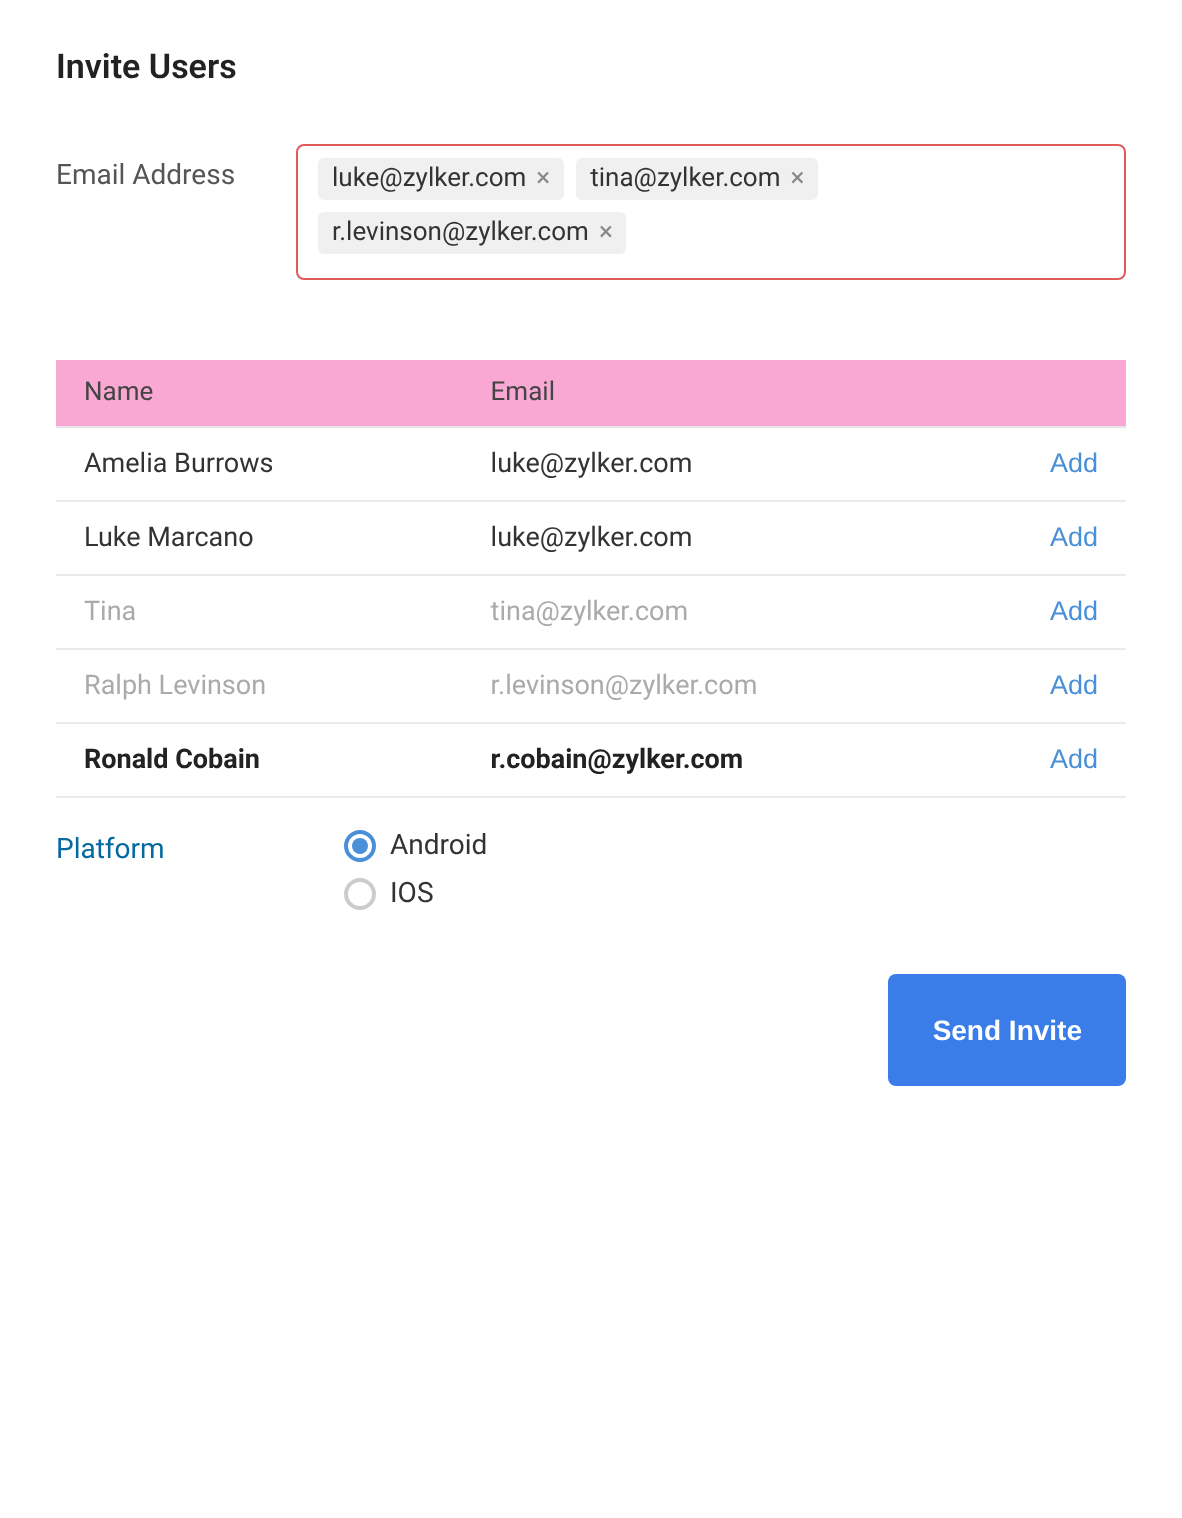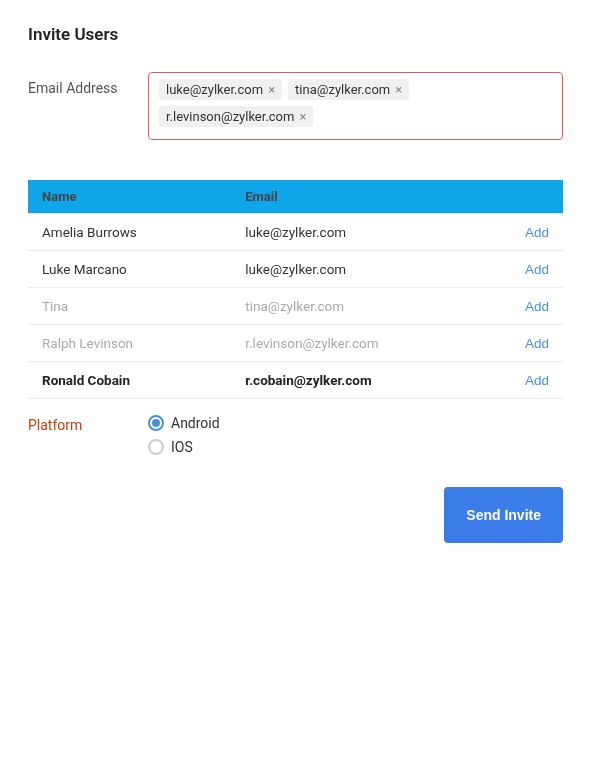--- a/index.html
+++ b/index.html
@@ -92,25 +92,25 @@
       font-size: 12px;
     }
 
     .user-table {
       width: 100%;
       border-collapse: collapse;
       margin-bottom: 16px;
     }
 
     .user-table th {
-      background: #0ea5e9;
+      background: #f9a8d4;
       text-align: left;
       padding: 9px 14px;
       font-size: 13px;
-      font-weight: 700;
+      font-weight: 400;
       color: #444;
       border-bottom: 1px solid #e5e5e5;
     }
 
     .user-table td {
       padding: 10px 14px;
       border-bottom: 1px solid #ebebeb;
       font-size: 13.5px;
     }
 
@@ -136,37 +136,38 @@
 
     .platform-row {
       display: flex;
       align-items: flex-start;
       margin-bottom: 32px;
     }
 
     .platform-label {
       width: 120px;
       min-width: 120px;
-      color: #c2410c;
+      color: #0369a1;
       padding-top: 2px;
       font-size: 14px;
     }
 
     .radio-group {
       display: flex;
       flex-direction: column;
       gap: 8px;
     }
 
     .radio-option {
       display: flex;
       gap: 7px;
       cursor: pointer;
       font-size: 14px;
       color: #333;
+      margin-left: 24px;
     }
 
     .radio-circle {
       width: 16px;
       height: 16px;
       border-radius: 50%;
       border: 2px solid #ccc;
       display: flex;
       align-items: center;
       justify-content: center;

